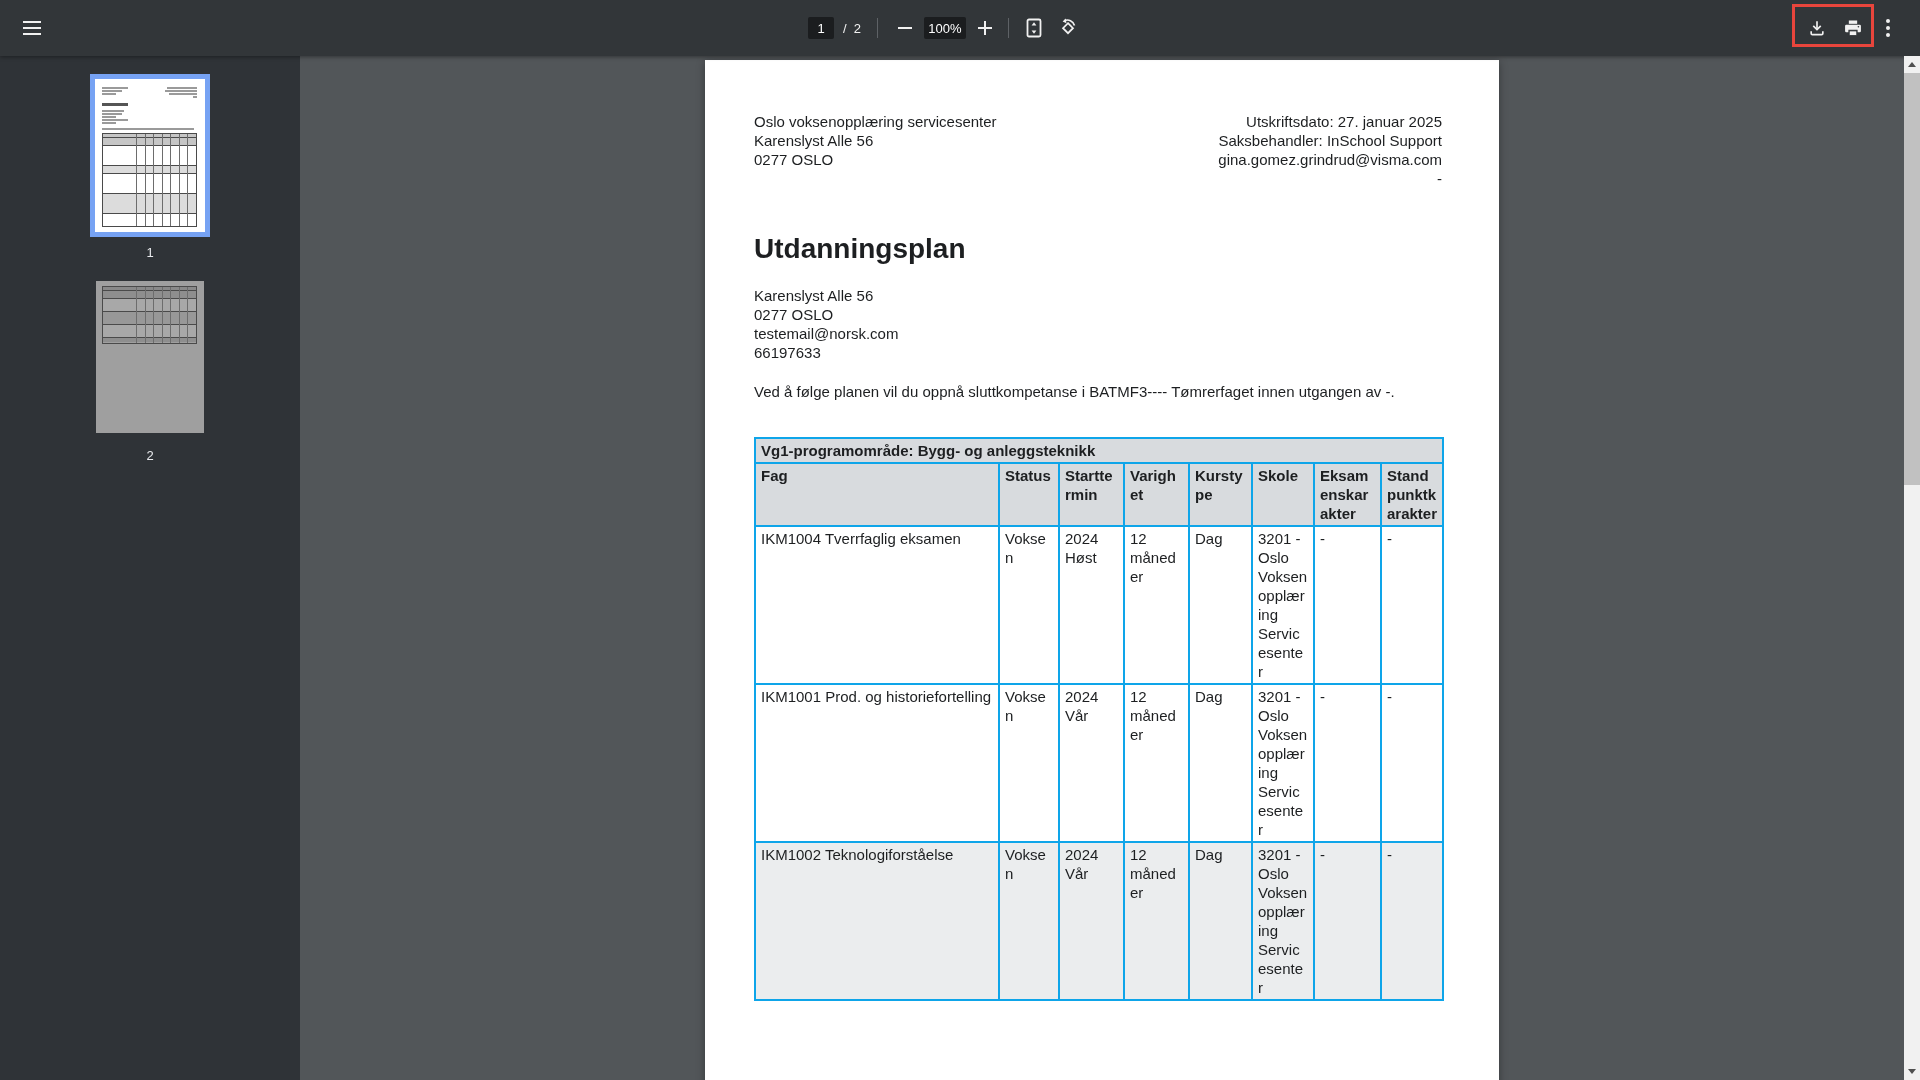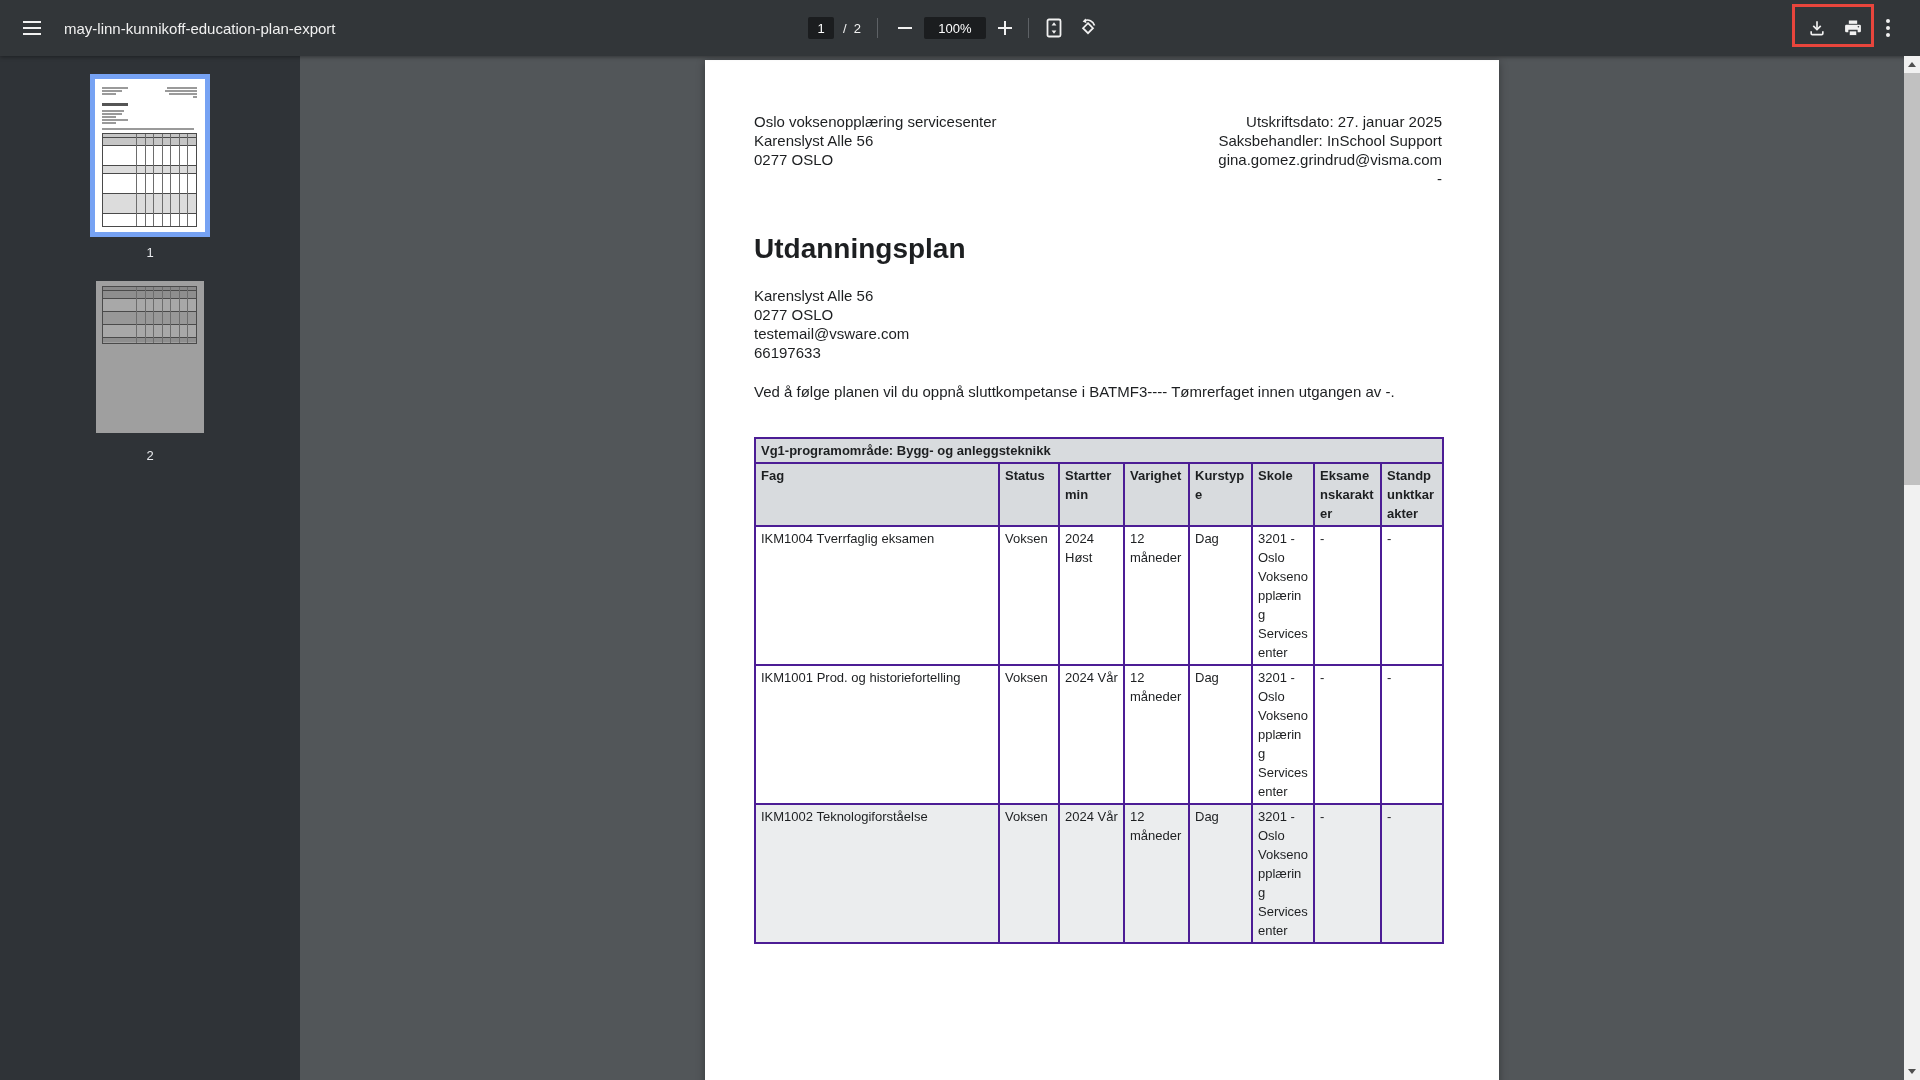--- a/index.html
+++ b/index.html
@@ -14,21 +14,21 @@
   .tb-btn { position:absolute; width:28px; height:28px; display:flex; align-items:center;
             justify-content:center; cursor:pointer; border-radius:50%; }
   .hamburger { left:18px; top:14px; }
   .doc-title { position:absolute; left:64px; top:0; height:56px; display:flex; align-items:center;
                font-size:15px; color:#f1f1f1; white-space:nowrap; }
   .center-controls { position:absolute; left:808px; top:0; height:56px; display:flex;
                      align-items:center; font-size:13px; color:#f1f1f1; }
   .page-box, .zoom-box { background:#1b1d1f; border-radius:2px; height:22px; display:flex;
                          align-items:center; justify-content:center; color:#fff; }
   .page-box { width:26px; }
-  .zoom-box { width:62px; margin:0 6px; }
+  .zoom-box { width:42px; margin:0 6px; }
   .tb-sep { width:1px; height:20px; background:#5e6266; }
   .ctrl-icon-btn { width:26px; height:26px; display:flex; align-items:center; justify-content:center;
                    cursor:pointer; }
   .right-controls { position:absolute; top:14px; }
   .red-box { position:absolute; left:1792px; top:4px; width:82px; height:43px;
              border:3px solid #e8453c; z-index:40; pointer-events:none; }
   .kebab-dots { display:flex; flex-direction:column; gap:3px; align-items:center; }
   .kebab-dots i { width:4px; height:4px; border-radius:50%; background:#f1f1f1; }
 
   
@@ -60,22 +60,22 @@
           background:#525659; overflow:hidden; }
   .page { position:absolute; left:405px; top:4px; width:794px; height:1123px; background:#fff;
           box-shadow:0 2px 8px rgba(0,0,0,.35); color:#1d1f21; font-size:15px; line-height:19px;
           padding:52px 57px 0 49px; }
   .doc-header { display:flex; justify-content:space-between; }
   .meta-block { text-align:right; }
   .pdf-title { font-size:28px; line-height:34px; font-weight:bold; margin-top:44px; }
   .recipient-block { margin-top:20px; }
   .intro { margin-top:20px; white-space:nowrap; }
   table.plan { border-collapse:collapse; margin-top:36px; table-layout:fixed; width:688px; }
-  table.plan td, table.plan th { border:2px solid #4c1d95; vertical-align:top; text-align:left;
-          padding:2px 5px; font-size:13px; line-height:19px; overflow-wrap:break-word;
+  table.plan td, table.plan th { border:2px solid #0ea5e9; vertical-align:top; text-align:left;
+          padding:2px 5px; font-size:15px; line-height:19px; overflow-wrap:break-word;
           word-wrap:break-word; }
   table.plan .caption-cell { background:#d8dbde; font-weight:bold; }
   table.plan th { background:#d8dbde; font-weight:bold; }
   table.plan tr.alt td { background:#ebedee; }
 
   
   .scrollbar { position:absolute; left:1904px; top:56px; width:16px; height:1024px;
                background:#f1f1f1; z-index:50; }
   .sb-arrow { position:absolute; left:0; width:16px; height:17px; display:flex; align-items:center;
               justify-content:center; cursor:pointer; }
@@ -94,21 +94,20 @@
 <div id="app">
 
   <div class="toolbar">
     <div class="tb-btn hamburger">
       <svg width="18" height="14" viewBox="0 0 18 14">
         <rect x="0" y="0" width="18" height="2" fill="#f1f1f1"></rect>
         <rect x="0" y="6" width="18" height="2" fill="#f1f1f1"></rect>
         <rect x="0" y="12" width="18" height="2" fill="#f1f1f1"></rect>
       </svg>
     </div>
-    <div class="doc-title">may-linn-kunnikoff-education-plan-export</div>
 
     <div class="center-controls">
       <div class="page-box">1</div>
       <span style="margin:0 7px 0 9px">/</span>
       <span>2</span>
       <div class="tb-sep" style="margin:0 14px 0 16px"></div>
       <div class="ctrl-icon-btn">
         <svg width="14" height="2" viewBox="0 0 14 2">
           <rect width="14" height="2" fill="#f1f1f1"></rect>
         </svg>
@@ -237,21 +236,21 @@
           <div>gina.gomez.grindrud@visma.com</div>
           <div>-</div>
         </div>
       </div>
 
       <div class="pdf-title">Utdanningsplan</div>
 
       <div class="recipient-block">
         <div>Karenslyst Alle 56</div>
         <div>0277 OSLO</div>
-        <div>testemail@vsware.com</div>
+        <div>testemail@norsk.com</div>
         <div>66197633</div>
       </div>
 
       <div class="intro">Ved å følge planen vil du oppnå sluttkompetanse i BATMF3---- Tømrerfaget innen utgangen av -.</div>
 
       <table class="plan">
         <colgroup>
           <col style="width:244px">
             <col style="width:60px">
             <col style="width:65px">

